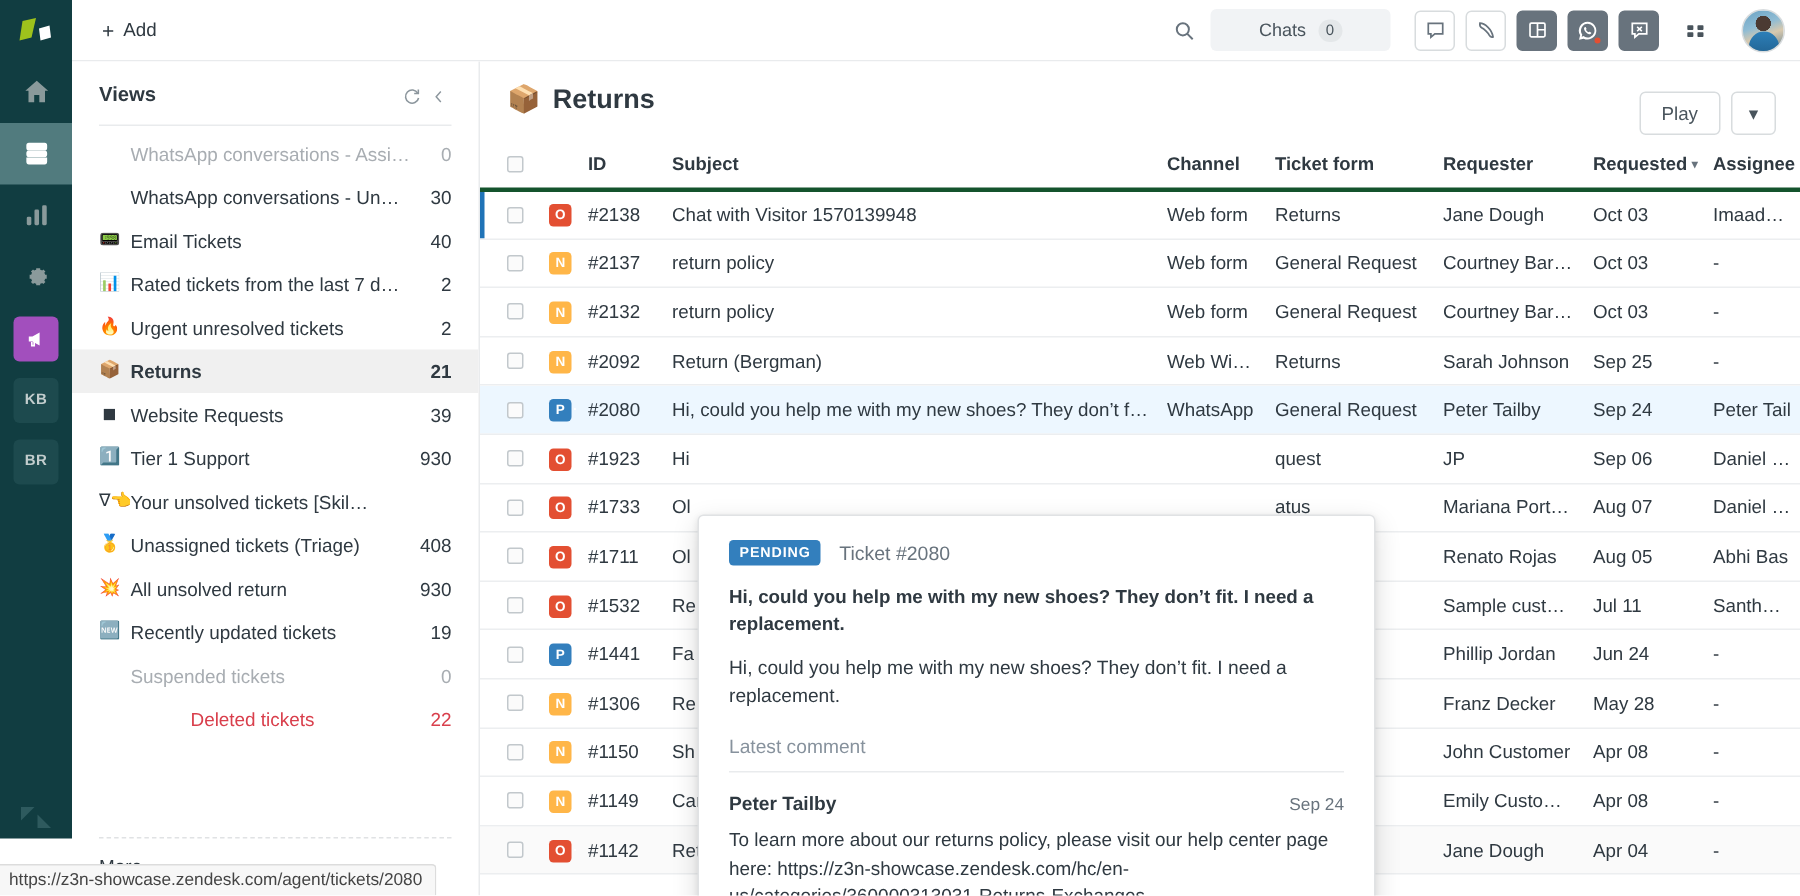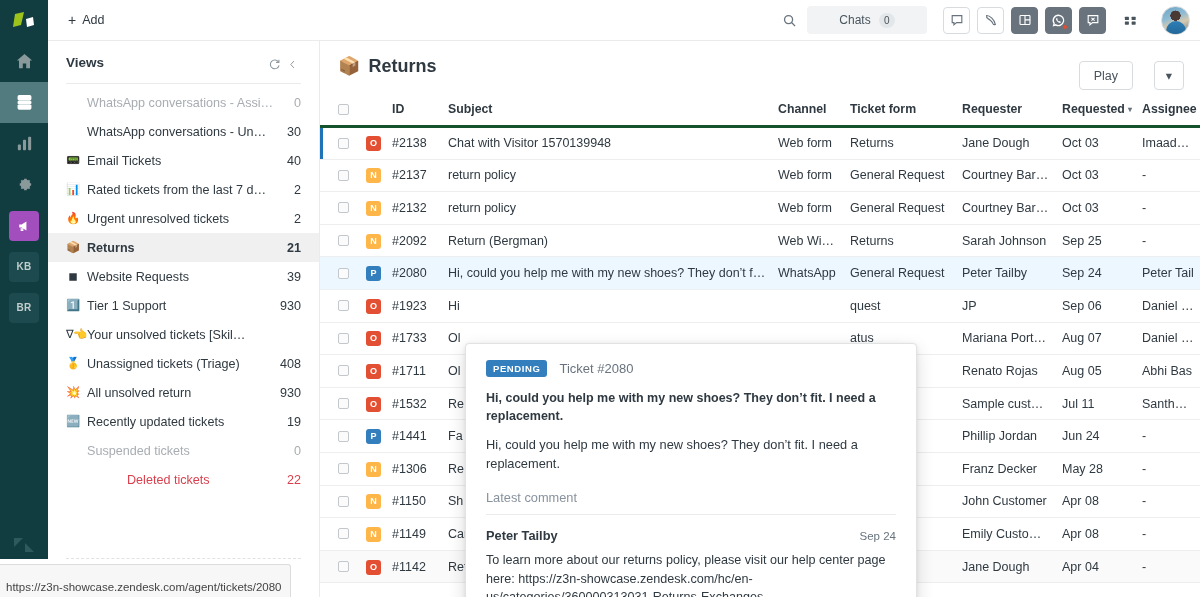--- a/index.html
+++ b/index.html
@@ -113,21 +113,21 @@
   .view-count { flex:0 0 auto; font-size:12.6px; margin-left:8px; }
   .views-footer-rule { margin: 10px 18px 0 18px; border-top:1px dashed #e0e2e4; }
   .more-row { padding: 12px 18px; font-size:12.6px; color:#2f3941; }
 
   
   .content { flex:1 1 auto; background:#fff; min-width:0; display:flex; flex-direction:column; position:relative; }
   .content-head { padding: 14px 16px 6px 18px; display:flex; align-items:flex-start; }
   .ch-left { flex:1 1 auto; }
   .ch-title { display:flex; align-items:center; gap:8px; font-size:18px; font-weight:700; color:#2f3941; }
   .ch-sub { font-size:11.5px; color:#68737d; margin-top:3px; margin-left:1px; }
-  .ch-right { display:flex; align-items:flex-end; gap:21px; padding-top:6px; }
+  .ch-right { display:flex; align-items:flex-end; gap:7px; padding-top:6px; }
   .btn {
     height:29px; padding:0 14px; border:1px solid #d8dcde; border-radius:4px;
     background:#fff; color:#49545c; font-size:12.5px;
     display:flex; align-items:center; justify-content:center;
     font-family:"Liberation Sans", sans-serif;
   }
   .btn.caret { width:30px; padding:0; }
 
   table.tickets { width:100%; border-collapse:collapse; table-layout:fixed; font-size:12.5px; }
   table.tickets th {
@@ -182,21 +182,21 @@
   .pp-author-row { display:flex; align-items:baseline; margin-top:13px; }
   .pp-author { font-size:12.8px; font-weight:700; color:#2f3941; flex:1 1 auto; }
   .pp-date { font-size:11.5px; color:#68737d; }
   .pp-comment { font-size:12.6px; color:#2f3941; line-height:1.5; margin-top:8px; word-break:break-word; }
 
   
   .statusbar {
     position:absolute; left:0; bottom:0; z-index:40;
     background:#f7f7f7; border:1px solid #dcdcdc; border-left:none; border-bottom:none;
     border-radius:0 3px 0 0;
-    padding: 16px 8px 4px 6px; font-size:11.5px; color:#444;
+    padding: 4px 8px 4px 6px; font-size:11.5px; color:#444;
     font-family:"Liberation Sans", sans-serif;
   }
 </style>
 </head>
 <body>
 
 <div id="app">
 
   <div class="rail">
     <div class="rail-logo">

